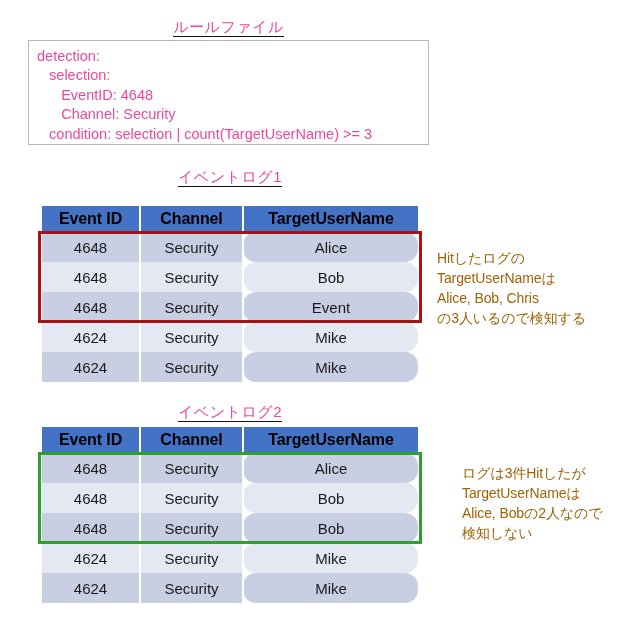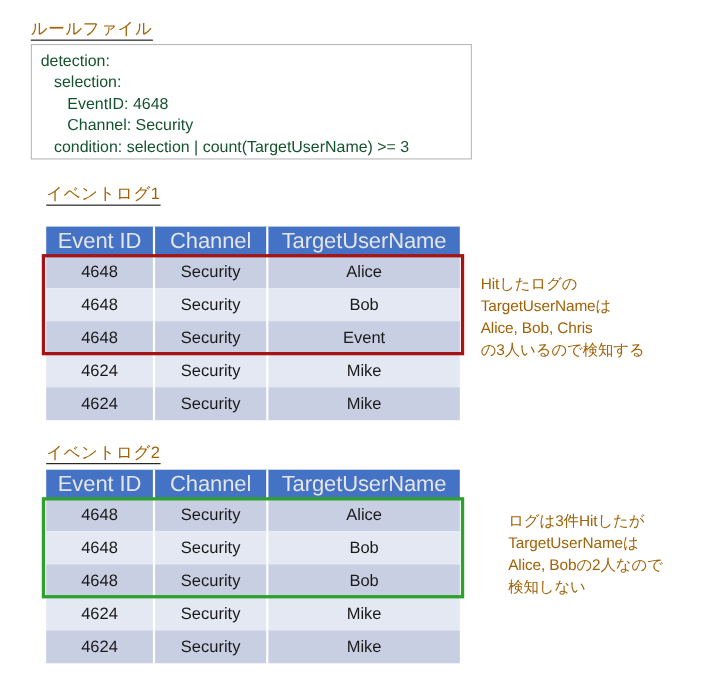--- a/index.html
+++ b/index.html
@@ -15,22 +15,22 @@
     color: #1a1a1a;
     overflow: hidden;
   }
 
   
   .section-title {
     position: absolute;
     font-size: 15px;
     line-height: 18px;
     letter-spacing: 0.5px;
-    color: #a16207;
-    text-align: left;
+    color: #ec4899;
+    text-align: center;
     white-space: nowrap;
   }
   .section-title span {
     border-bottom: 1px solid #111111;
     padding-bottom: 1px;
   }
 
   
   #rule-box {
     position: absolute;
@@ -41,21 +41,21 @@
     background: #ffffff;
     border: 1px solid #b8b8b8;
     box-sizing: border-box;
   }
   #rule-box pre {
     margin: 0;
     padding: 6px 0 0 8px;
     font-family: "Liberation Sans", "DejaVu Sans", sans-serif;
     font-size: 14.5px;
     line-height: 19.4px;
-    color: #14532d;
+    color: #ec4899;
     white-space: pre;
   }
 
   
   .evt-table {
     position: absolute;
     left: 42px;
     width: 376px;
     border-collapse: collapse;
     table-layout: fixed;
@@ -63,40 +63,40 @@
   .evt-table th, .evt-table td {
     padding: 0;
     margin: 0;
     text-align: center;
     vertical-align: middle;
     font-weight: normal;
   }
   .evt-table thead th {
     height: 26px;
     background: #4472c4;
-    color: #e5e5e5;
-    font-weight: normal;
-    font-size: 20px;
+    color: #000000;
+    font-weight: bold;
+    font-size: 16px;
     letter-spacing: -0.1px;
     border-left: 2px solid #ffffff;
     border-right: 2px solid #ffffff;
   }
   .evt-table thead th:first-child { border-left: none; }
   .evt-table thead th:last-child  { border-right: none; }
 
   .evt-table tbody td {
     height: 30px;
     font-size: 15px;
     color: #1a1a1a;
     border-left: 2px solid #ffffff;
     border-right: 2px solid #ffffff;
     text-align: center;
   }
   .evt-table tbody td:first-child { border-left: none; }
-  .evt-table tbody td:last-child  { border-right: none; }
+  .evt-table tbody td:last-child  { border-right: none; border-radius: 13px; }
 
   .evt-table tbody tr.row-dark  td { background: #c9cfe3; }
   .evt-table tbody tr.row-light td { background: #e4e8f3; }
 
   .col-eventid  { width: 98px; }
   .col-channel  { width: 103px; }
   .col-username { width: 175px; }
 
   
   .highlight-box {

